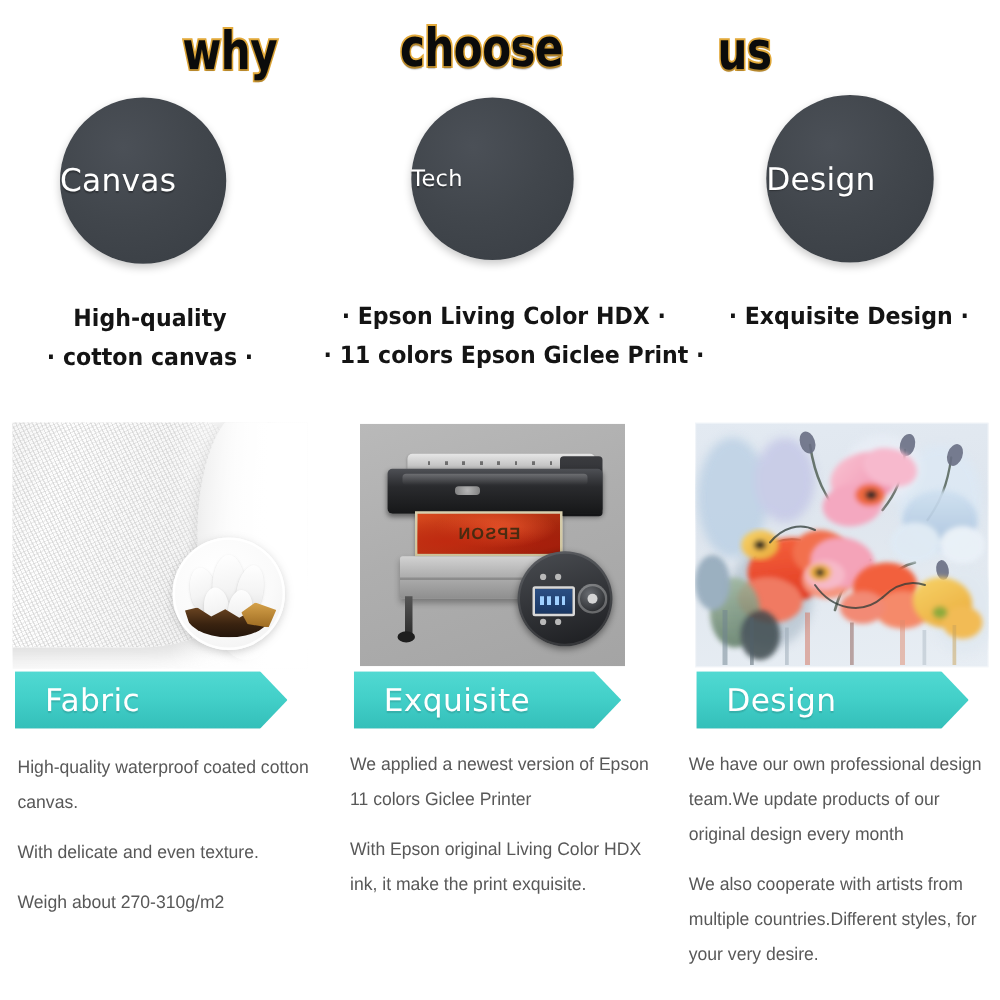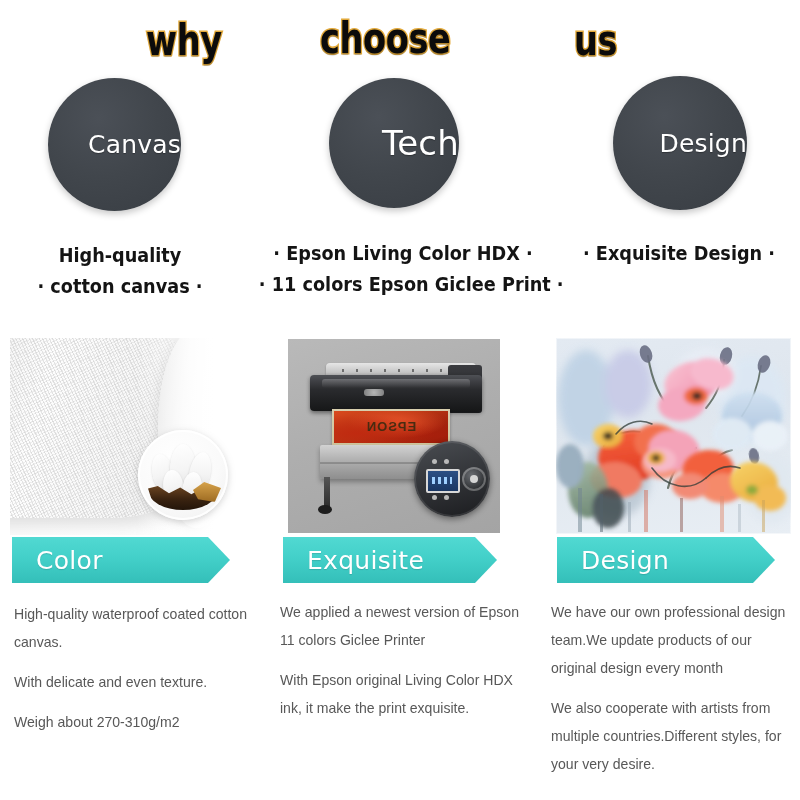--- a/index.html
+++ b/index.html
@@ -46,33 +46,33 @@
 
   
   .circle {
     position: absolute;
     border-radius: 50%;
     background: #42474d;
     background: radial-gradient(circle at 38% 30%, #4b5057 0%, #41464c 48%, #383d43 100%);
     box-shadow: 0 3px 7px rgba(0,0,0,0.22);
     display: flex;
     align-items: center;
-    justify-content: flex-end;
+    justify-content: flex-start;
   }
   .circle-label {
     color: #ffffff;
     font-family: "DejaVu Sans", sans-serif;
     font-weight: 400;
     letter-spacing: 0.2px;
     text-shadow: 0 1px 1px rgba(0,0,0,0.30);
   }
   .c1 { left: 48px;  top: 78px; width: 133px; height: 133px; }
   .c1 .circle-label { font-size: 25px; }
   .c2 { left: 329px; top: 78px; width: 130px; height: 130px; }
-  .c2 .circle-label { font-size: 34px; }
+  .c2 .circle-label { font-size: 18px; }
   .c3 { left: 613px; top: 76px; width: 134px; height: 134px; }
   .c3 .circle-label { font-size: 25px; }
 
   
   .bullets {
     position: absolute;
     font-family: "DejaVu Sans", sans-serif;
     font-weight: 600;
     font-size: 19px;
     line-height: 31px;
@@ -498,21 +498,21 @@
 
     <g stroke="#2e3a36" fill="none" stroke-width="1.6" opacity="0.75" stroke-linecap="round">
       <path d="M96 130 C110 150, 134 154, 150 140"></path>
       <path d="M150 140 C160 130, 172 126, 184 130"></path>
       <path d="M60 96 C70 84, 84 80, 96 86"></path>
     </g>
   </svg>
 </div>
 
 <div class="banner bn1">
-  <span class="banner-label">Color</span>
+  <span class="banner-label">Fabric</span>
 </div>
 <div class="banner bn2">
   <span class="banner-label">Exquisite</span>
 </div>
 <div class="banner bn3">
   <span class="banner-label">Design</span>
 </div>
 
 <div class="desc d1">
   <p>High-quality waterproof coated cotton canvas.</p>

